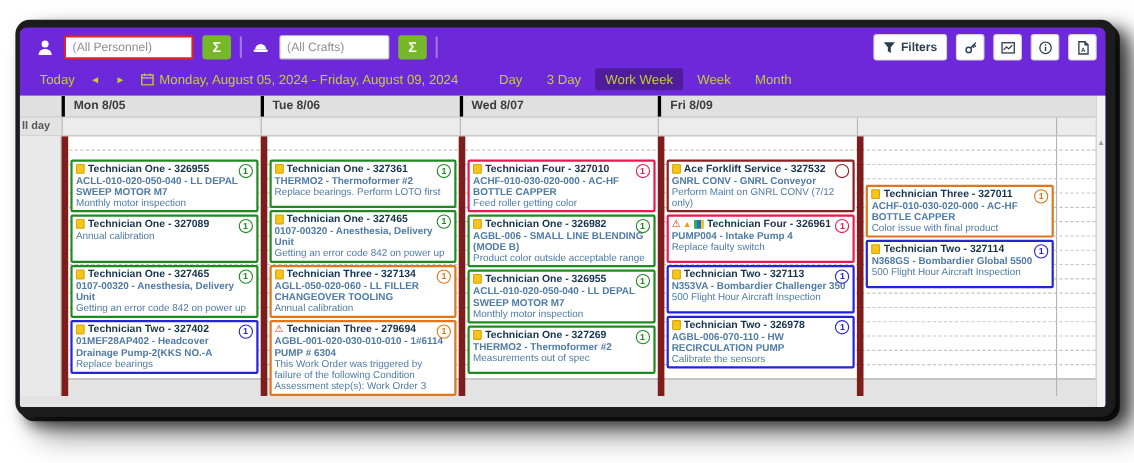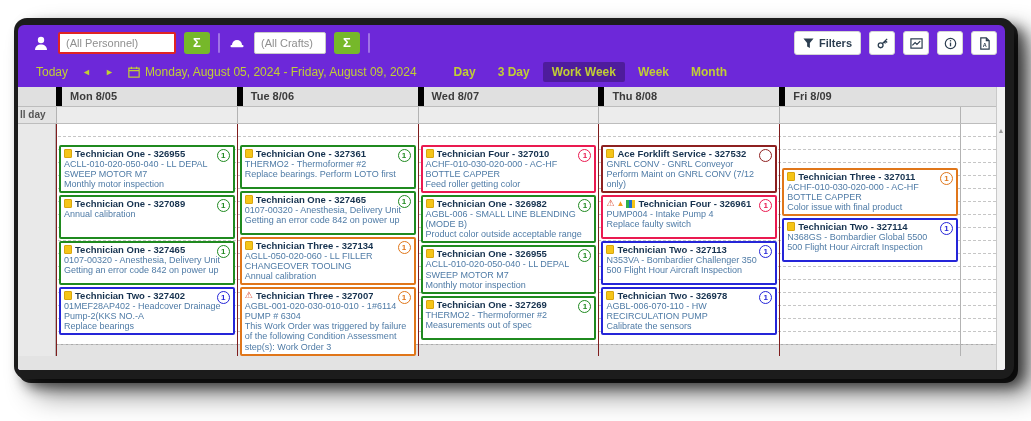--- a/index.html
+++ b/index.html
@@ -13,70 +13,70 @@
                         4px 4px 0 rgba(20,20,20,0.9); }
   .app { width:100%; height:100%; display:flex; flex-direction:column;
          background:#6d28d9; border-radius:6px 6px 3px 3px; overflow:hidden; }
 
   
   .toolbar { height:36px; display:flex; align-items:center; gap:8px; padding:0 8px 0 14px; flex:0 0 auto; }
   .tb-input { height:22px; border:1px solid #c9c9c9; border-radius:2px; background:#fff;
               font-size:11px; color:#6b6b6b; padding:0 6px; outline:none; }
   .tb-input::placeholder { color:#8f8f8f; }
   .input-alert { border:2px solid #e02424; width:118px; }
-  .input-plain { width:72px; }
+  .input-plain { width:100px; }
   .sigma-btn { width:26px; height:22px; background:#76b82a; color:#fff; border:none; border-radius:3px;
                font-size:13px; font-weight:bold; cursor:pointer; line-height:22px; text-align:center; }
   .tb-divider { width:2px; height:20px; background:rgba(255,255,255,0.35); border-radius:1px; }
   .tb-spacer { flex:1; }
   .tb-btn { height:24px; background:#fff; border:1px solid #d4d4d4; border-radius:3px;
             display:flex; align-items:center; gap:5px; padding:0 8px; cursor:pointer;
             font-size:11px; font-weight:bold; color:#2c3e50; }
   .tb-icon-btn { width:26px; justify-content:center; padding:0; }
   .wicon { width:18px; height:18px; display:inline-block; }
 
   
   .datebar { height:26px; display:flex; align-items:center; gap:14px; padding:0 8px 4px 18px;
              flex:0 0 auto; color:#c1ce35; font-size:12px; }
   .nav-link { cursor:pointer; }
   .nav-arrow { font-size:9px; cursor:pointer; }
   .date-range { display:flex; align-items:center; gap:5px; }
   .view-group { display:flex; gap:4px; margin-left:14px; }
-  .view-btn { padding:3px 9px; border-radius:2px; cursor:pointer;font-weight:bold; }
+  .view-btn { padding:3px 9px; border-radius:2px; cursor:pointer; }
   .view-btn.selected { background:rgba(0,0,0,0.28); }
 
   
   .calendar { flex:1; display:flex; background:#fff; position:relative; overflow:hidden; }
   .cal-main { flex:1; display:flex; flex-direction:column; }
   .cal-row { display:grid; grid-template-columns:38px repeat(5,1fr) 36px; }
   .cal-head { height:20px; background:#e0e0e0; border-bottom:1px solid #bdbdbd; flex:0 0 auto; }
   .day-head { font-size:11px; font-weight:bold; color:#3c3c3c; padding:3px 0 0 8px;
-              border-left:6px solid #000000; overflow:hidden; white-space:nowrap; }
+              border-left:3px solid #000000; overflow:hidden; white-space:nowrap; }
   .cal-allday { height:17px; background:#ececec; border-bottom:1px solid #bdbdbd; flex:0 0 auto; }
   .allday-gutter { font-size:10px; font-weight:bold; color:#555; padding:2px 0 0 2px; background:#e3e3e3; }
   .allday-cell { border-left:1px solid #b3b3b3; }
   .cal-body { flex:1; position:relative; }
   .rows-layer { position:absolute; inset:0; z-index:0; }
   .row-line { height:13px; border-bottom:1px dashed #c6c6c6; }
   .body-grid { position:absolute; inset:0; z-index:1; display:grid; grid-template-columns:38px repeat(5,1fr) 36px; }
   .body-gutter { background:#e9e9e9; border-right:1px solid #b3b3b3; }
-  .day-col { border-left:1px solid #7f1d1d; padding:21px 2px 0 2px; display:flex; flex-direction:column; gap:2px; }
+  .day-col { border-left:6px solid #7f1d1d; padding:21px 2px 0 2px; display:flex; flex-direction:column; gap:2px; }
   .day-col:first-of-type { border-left:none; }
   .body-strip { border-left:1px solid #b3b3b3; }
   .cal-foot { height:26px; background:#e3e3e3; border-top:1px solid #aaa; flex:0 0 auto; }
   .scrollbar { width:9px; background:#f2f2f2; border-left:1px solid #c9c9c9; flex:0 0 auto;
                display:flex; justify-content:center; padding-top:40px; }
   .scroll-arrow { font-size:7px; color:#9a9a9a; line-height:7px; }
 
   
   .card { background:#fff; border:2px solid #1f8a1f; border-radius:2px; min-height:44px;
           padding:1px 4px 2px 3px; position:relative; cursor:pointer; z-index:2; }
   .card-head { display:flex; align-items:center; gap:3px; padding-right:16px; }
   .card-title { font-size:9.5px; font-weight:bold; color:#16324f; white-space:nowrap; overflow:hidden; }
-  .card-asset { font-size:9px; color:#4f7ba6; line-height:1.12; }
+  .card-asset { font-size:9px; color:#4f7ba6; line-height:1.12;font-weight:bold; }
   .card-desc  { font-size:9px; color:#4f7ba6; line-height:1.12; }
   .badge { position:absolute; top:2px; right:3px; width:13px; height:13px; border-radius:50%;
            border:1.5px solid; font-size:8px; font-weight:bold; text-align:center; line-height:11px; background:#fff; }
   .ic-assign { width:8px; height:9px; background:#f5c518; border:1px solid #d9a50e; border-radius:1px;
                flex:0 0 auto; display:inline-block; }
   .ic-warn { color:#d6391c; font-size:9px; line-height:9px; flex:0 0 auto; }
   .ic-tri { color:#f09a1a; font-size:8px; line-height:8px; flex:0 0 auto; }
   .ic-chart { width:9px; height:8px; flex:0 0 auto; display:inline-block;
               background:linear-gradient(90deg,#2bb24c 0 3px,#1f6fd0 3px 6px,#f5c518 6px 9px); }
 </style>
@@ -162,21 +162,20 @@
         </span>
     </div>
 
     <div class="calendar">
       <div class="cal-main">
         <div class="cal-head cal-row" id="cal-head">
           <div></div>
         <div class="day-head">Mon 8/05</div>
             <div class="day-head">Tue 8/06</div>
             <div class="day-head">Wed 8/07</div>
-            <div class="day-head">Thu 8/08</div>
             <div class="day-head">Fri 8/09</div>
             <div></div>
           </div>
         <div class="cal-allday cal-row" id="cal-allday">
           <div class="allday-gutter">ll day</div>
         <div class="allday-cell"></div>
             <div class="allday-cell"></div>
             <div class="allday-cell"></div>
             <div class="allday-cell"></div>
             <div class="allday-cell"></div>
@@ -281,21 +280,21 @@
       <span class="badge" style="border-color: rgb(224, 118, 26); color: rgb(224, 118, 26);">1</span>
     </div>
     <div class="card-asset">AGLL-050-020-060 - LL FILLER CHANGEOVER TOOLING</div>
     <div class="card-desc">Annual calibration</div>
   </div>
                 <div class="card" style="border-color: rgb(224, 118, 26);">
     <div class="card-head">
       <span class="card-icons" style="display: inline-flex; gap: 2px; align-items: center;">
                       <span class="ic-warn">⚠</span>
                     </span>
-      <span class="card-title">Technician Three - 327007</span>
+      <span class="card-title">Technician Three - 279694</span>
       <span class="badge" style="border-color: rgb(224, 118, 26); color: rgb(224, 118, 26);">1</span>
     </div>
     <div class="card-asset">AGBL-001-020-030-010-010 - 1#6114 PUMP # 6304</div>
     <div class="card-desc">This Work Order was triggered by failure of the following Condition Assessment step(s): Work Order 3</div>
   </div>
               </div>
               <div class="day-col">
                 <div class="card" style="border-color: rgb(234, 26, 80);">
     <div class="card-head">
       <span class="card-icons" style="display: inline-flex; gap: 2px; align-items: center;">

